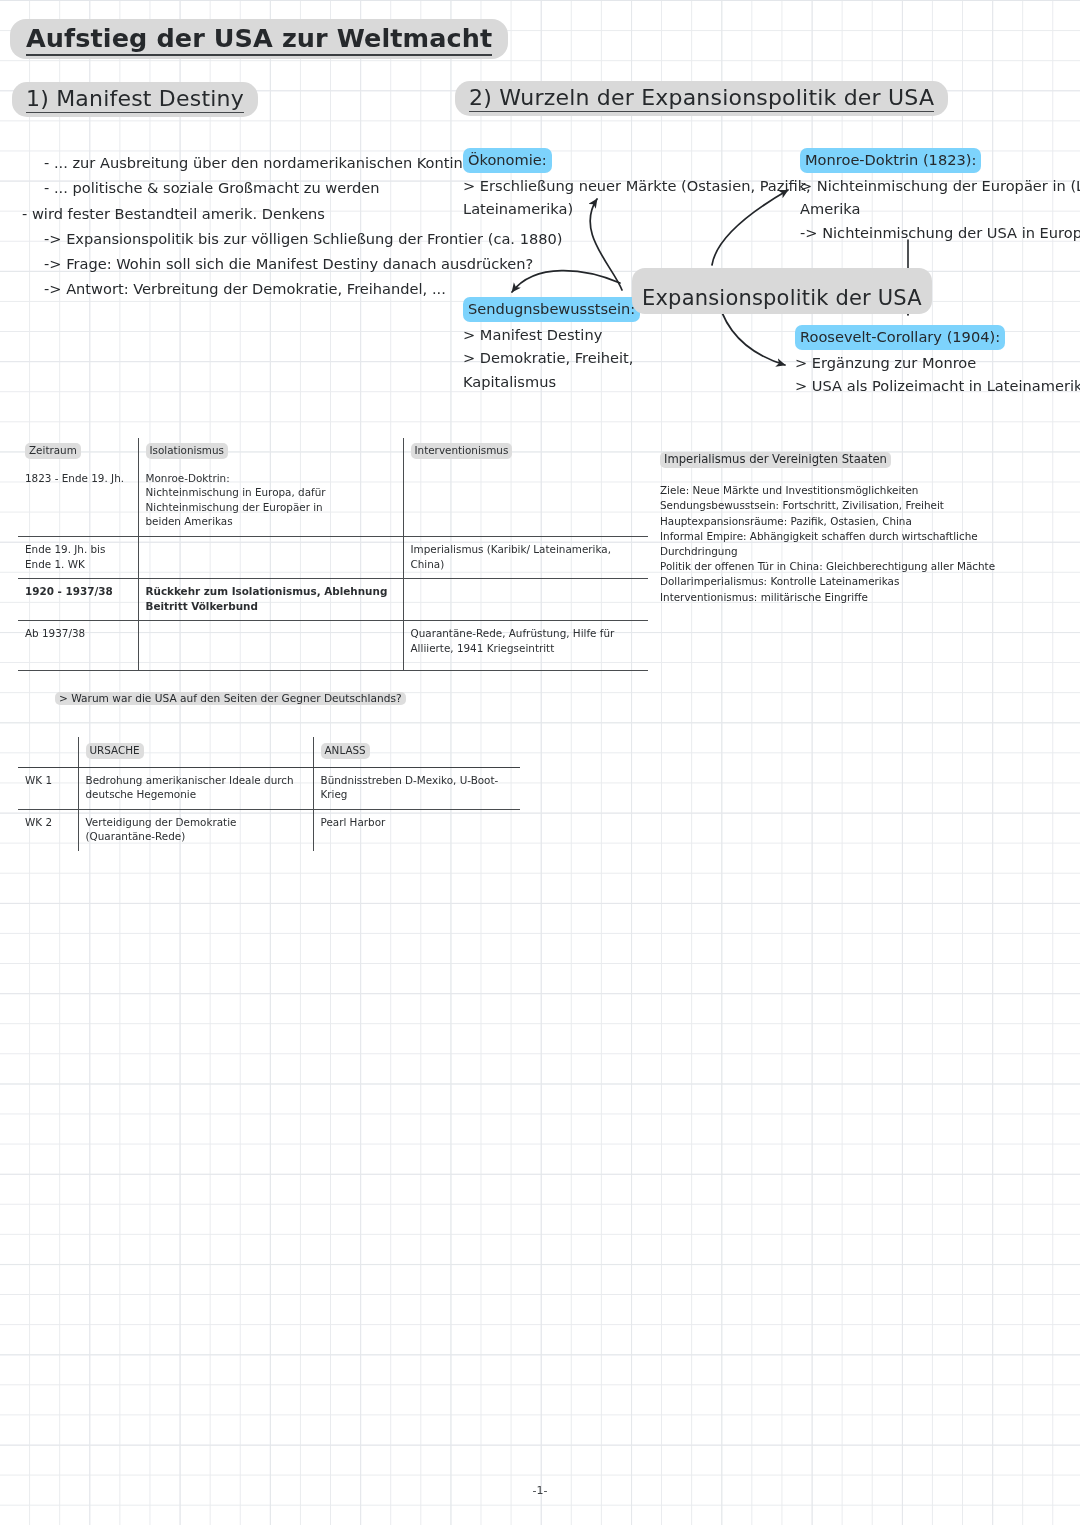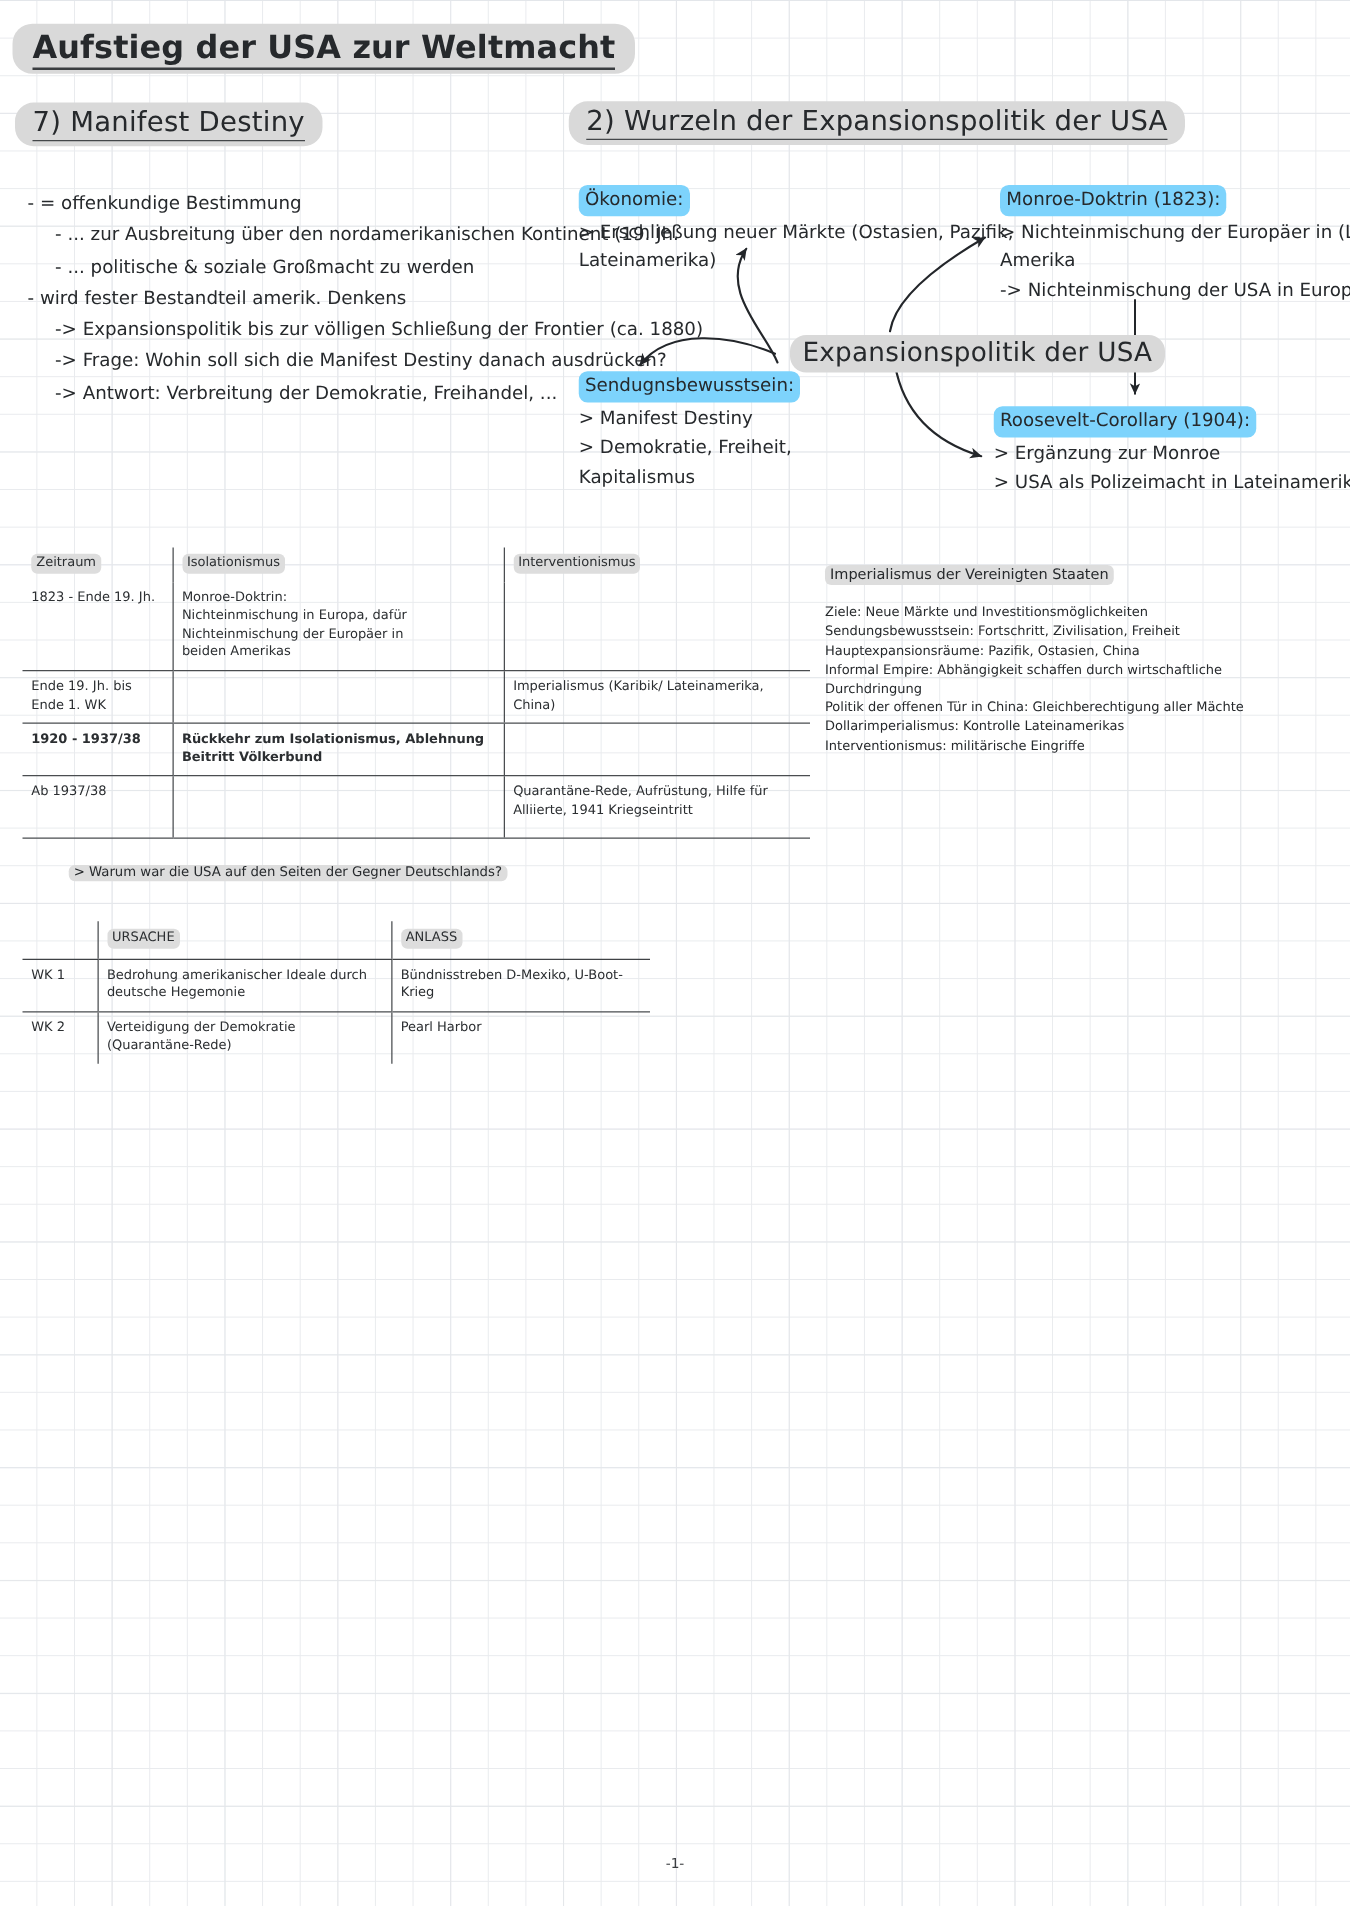--- a/index.html
+++ b/index.html
@@ -101,21 +101,21 @@
   #mm-monroe    { left: 800px; top: 148px; width: 268px; }
   #mm-sendung   { left: 463px; top: 297px; width: 200px; }
   #mm-roosevelt { left: 795px; top: 325px; width: 275px; }
 
   #mm-center {
     left: 632px; top: 268px;
     font-size: 21px;
     letter-spacing: .2px;
     white-space: nowrap;
   }
-  #mm-center .hl { padding: 2px 10px 4px 10px; border-radius: 13px; }
+  #mm-center .hl { padding: 18px 10px 4px 10px; border-radius: 13px; }
 
   #mm-arrows { left: 0; top: 0; width: 1080px; height: 420px; }
 
   
   .tbl {
     position: absolute;
     border-collapse: collapse;
     font-size: 10.4px;
     line-height: 14.6px;
     color: #2b2e31;
@@ -193,29 +193,28 @@
 <div id="paper-grid"></div>
 <div id="paper-grid" class="coarse"></div>
 
 <div id="sheet">
 
   <div class="abs" id="doc-title">
     <span class="hl"><span class="u">Aufstieg der USA zur Weltmacht</span></span>
   </div>
 
   <div class="abs section-heading" id="section-1-heading">
-    <span class="hl"><span class="u">7) Manifest Destiny</span></span>
+    <span class="hl"><span class="u">1) Manifest Destiny</span></span>
   </div>
 
   <div class="abs section-heading" id="section-2-heading">
     <span class="hl"><span class="u">2) Wurzeln der Expansionspolitik der USA</span></span>
   </div>
 
   <div class="abs" id="manifest-list">
-    <div class="lvl1">- = offenkundige Bestimmung</div>
     <div class="lvl2">- ... zur Ausbreitung über den nordamerikanischen Kontinent (19. Jh.</div>
     <div class="lvl2">- ... politische &amp; soziale Großmacht zu werden</div>
     <div class="lvl1">- wird fester Bestandteil amerik. Denkens</div>
     <div class="lvl2">-&gt; Expansionspolitik bis zur völligen Schließung der Frontier (ca. 1880)</div>
     <div class="lvl2">-&gt; Frage: Wohin soll sich die Manifest Destiny danach ausdrücken?</div>
     <div class="lvl2">-&gt; Antwort: Verbreitung der Demokratie, Freihandel, ...</div>
   </div>
 
   <svg class="abs" id="mm-arrows" viewBox="0 0 1080 420">
     <defs>

